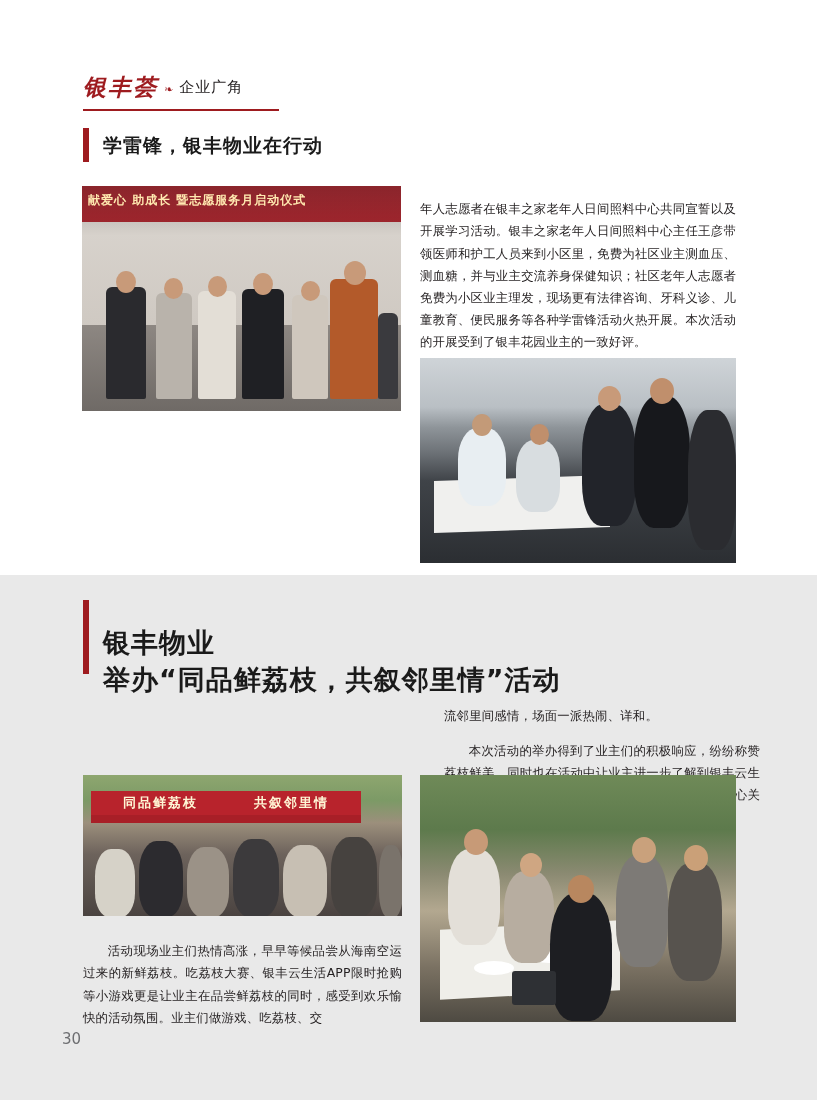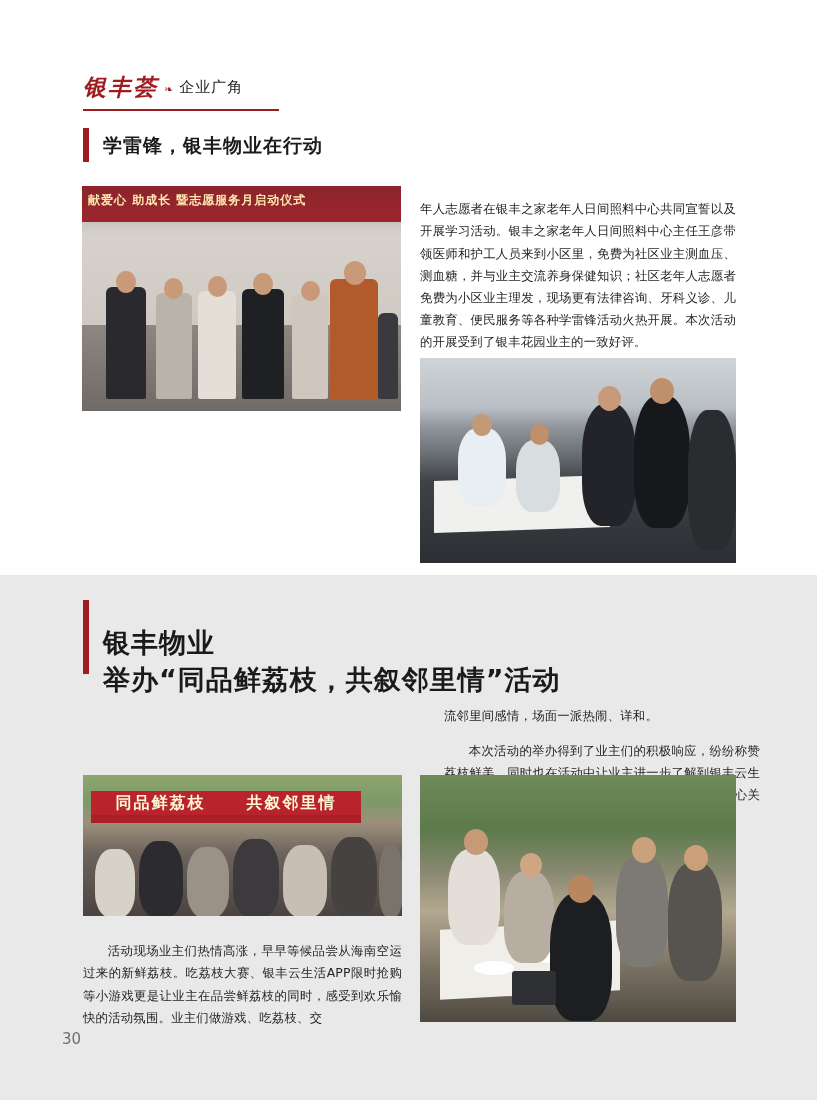--- a/index.html
+++ b/index.html
@@ -194,21 +194,21 @@
     position: absolute; inset: 0;
     background:
       linear-gradient(to bottom, #8ea66f 0%, #7c9a66 18%, #9c8f7c 34%, #6d635c 56%, #4a4340 100%);
   }
   #photo-lychee .banner {
     position: absolute;
     left: 8px; top: 16px;
     width: 270px; height: 24px;
     background: #b8232c;
     color: #fff7d6;
-    font-size: 16px;
+    font-size: 13px;
     font-weight: bold;
     letter-spacing: 2px;
     display: flex;
     align-items: center;
     justify-content: space-around;
     padding: 0 4px;
     box-sizing: border-box;
   }
   #photo-lychee .subbanner {
     position: absolute;

